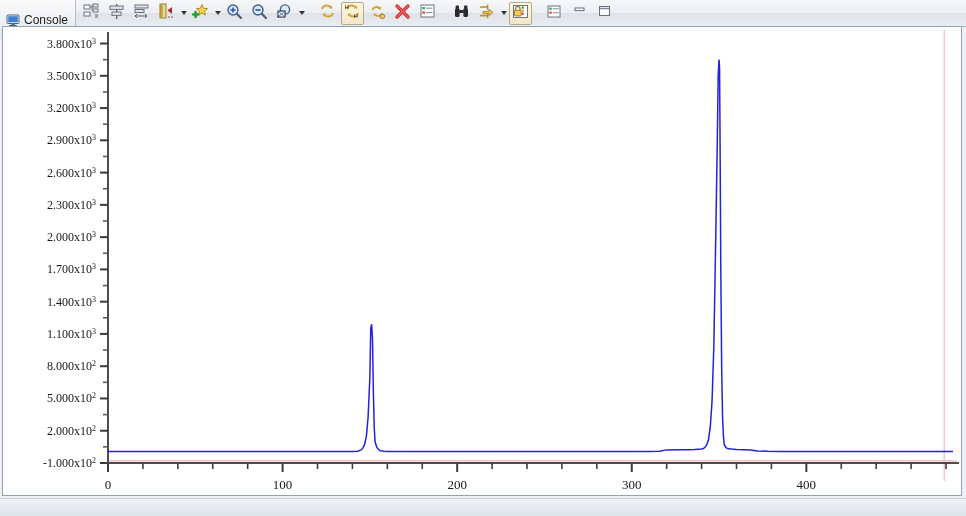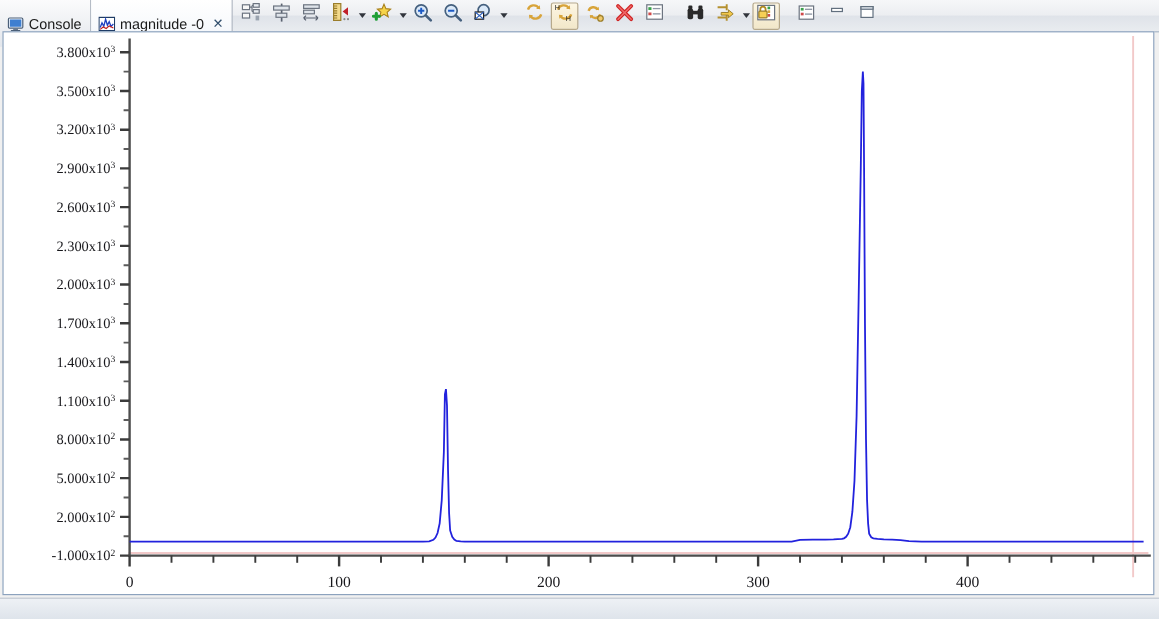--- a/index.html
+++ b/index.html
@@ -101,31 +101,20 @@
             <rect x="2.2" y="3.2" width="9.6" height="6.1" fill="#3f7fd0"></rect>
             <rect x="5" y="10.5" width="4" height="1.6" fill="#6b7b90"></rect>
             <rect x="3" y="12" width="8" height="1.2" rx="0.5" fill="#4b5f78"></rect>
           </svg>
         </span>
         <span>Console</span>
       </div>
 
 
 
-      <div class="tab active">
-        <span class="tabicon">
-          <svg width="14" height="14" viewBox="0 0 14 14">
-            <rect x="0.5" y="1.5" width="13" height="11" fill="#ffffff" stroke="#1f3c66" stroke-width="1"></rect>
-            <polyline points="1.5,10 3,6 4.5,9 6,3 7.5,8 9,5 10.5,9 12.5,7" fill="none" stroke="#1e3fc0" stroke-width="1.1"></polyline>
-            <polyline points="1.5,11.5 4,9.5 6.5,10.8 9,8.6 12.5,10.4" fill="none" stroke="#c02020" stroke-width="1"></polyline>
-          </svg>
-        </span>
-        <span>magnitude -0</span>
-        <span class="close">✕</span>
-      </div>
     </div>
 
     <div class="tbar">
 
       <div class="tbtn">
         <span>
           <svg width="17" height="17" viewBox="0 0 17 17">
             <rect x="1" y="2" width="6" height="4" fill="#f7f7f7" stroke="#6c7480"></rect>
             <rect x="10" y="1" width="5" height="3" fill="#e9edf2" stroke="#6c7480"></rect>
             <rect x="10" y="6" width="5" height="3" fill="#e9edf2" stroke="#6c7480"></rect>

